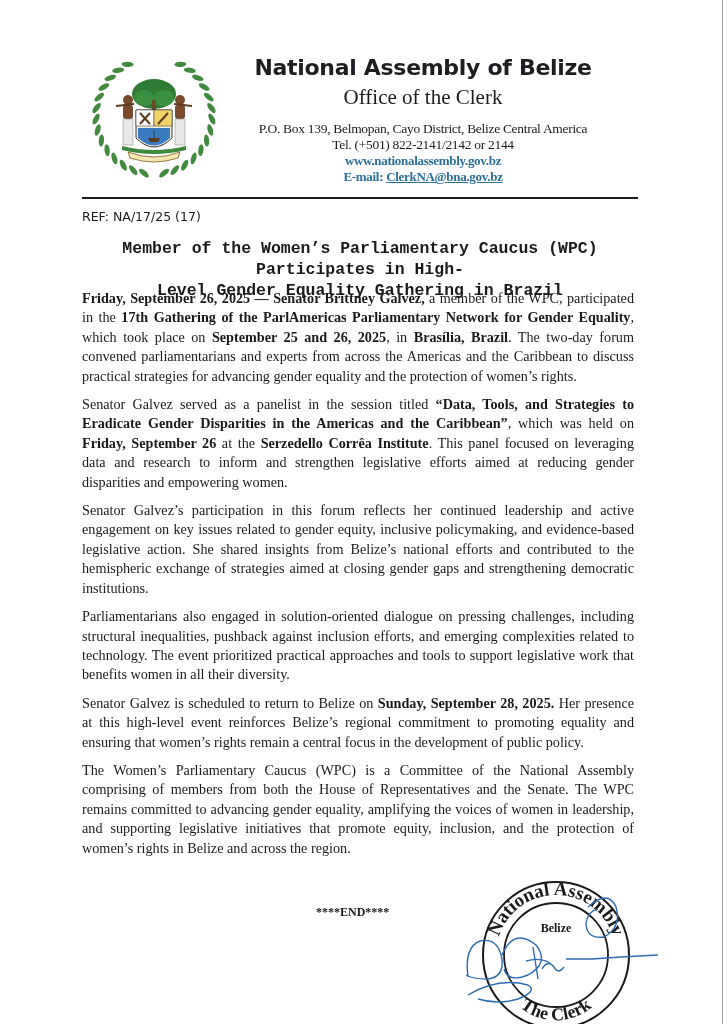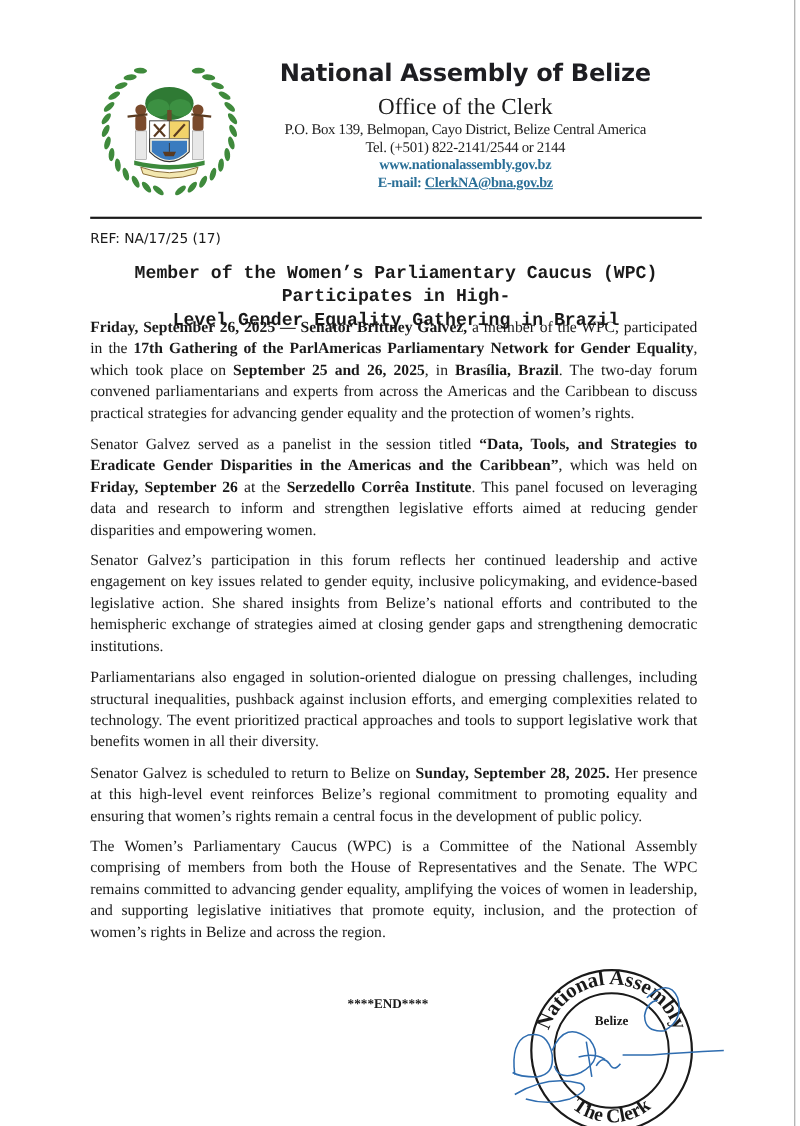--- a/index.html
+++ b/index.html
@@ -9,21 +9,21 @@
     background: #ffffff; border-right: 1px solid #a3a3a3;
   }
   .crest { position: absolute; left: 88px; top: 54px; width: 132px; height: 124px; }
   .letterhead { position: absolute; left: 228px; top: 54px; width: 390px; text-align: center; color: #1c1c1c; }
   .lh-title {
     font-family: "DejaVu Sans", sans-serif; font-weight: bold; font-size: 22px;
     letter-spacing: -0.3px; line-height: 28px; color: #1e1e22;
   }
   .lh-office { font-family: "Liberation Serif", serif; font-size: 21px; line-height: 26px; margin-top: 2px; }
   .lh-line { font-family: "Liberation Serif", serif; font-size: 13.5px; line-height: 16px; letter-spacing: -0.3px; }
-  .lh-addr { margin-top: 0; }
+  .lh-addr { margin-top: 11px; }
   .lh-email, .lh-web { color: #2a6f97; font-weight: bold; font-size: 13px; }
   .lh-email a { color: #2a6f97; text-decoration: underline; }
   .rule { position: absolute; left: 82px; top: 197px; width: 556px; height: 2px; background: #1a1a1a; }
   .ref { position: absolute; left: 82px; top: 209px; font-family: "DejaVu Sans", sans-serif; font-size: 12.5px; color: #1a1a1a; }
   .heading {
     position: absolute; left: 82px; top: 238px; width: 556px; text-align: center;
     font-family: Liberation Mono, monospace; font-weight: bold; font-size: 16.5px; line-height: 21px; color: #1a1a1a;
   }
   .body {
     position: absolute; left: 82px; top: 289px; width: 556px;
@@ -106,21 +106,21 @@
     <line x1="86" y1="50" x2="104" y2="52" stroke="#5a3a20" stroke-width="2"></line>
 
     <path d="M34 92 Q66 100 98 92 L98 96 Q66 104 34 96 Z" fill="#3c8a3c"></path>
     <path d="M40 98 Q66 108 92 98 L90 104 Q66 112 42 104 Z" fill="#f3e7b0" stroke="#7a5a20" stroke-width="0.8"></path>
   </svg>
 
   <div class="letterhead">
     <div class="lh-title">National Assembly of Belize</div>
     <div class="lh-office">Office of the Clerk</div>
     <div class="lh-line lh-addr">P.O. Box 139, Belmopan, Cayo District, Belize Central America</div>
-    <div class="lh-line">Tel. (+501) 822-2141/2544 or 2144</div>
+    <div class="lh-line">Tel. (+501) 822-2141/2142 or 2144</div>
     <div class="lh-line lh-web">www.nationalassembly.gov.bz</div>
     <div class="lh-line lh-email">
       <span>E-mail:</span>
       <a>ClerkNA@bna.gov.bz</a>
     </div>
   </div>
 
   <div class="rule"></div>
 
   <div class="ref">REF: NA/17/25 (17)</div>

